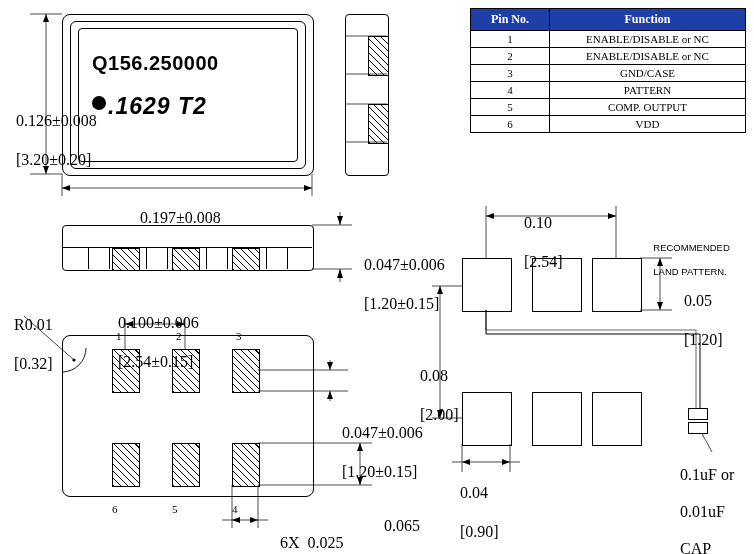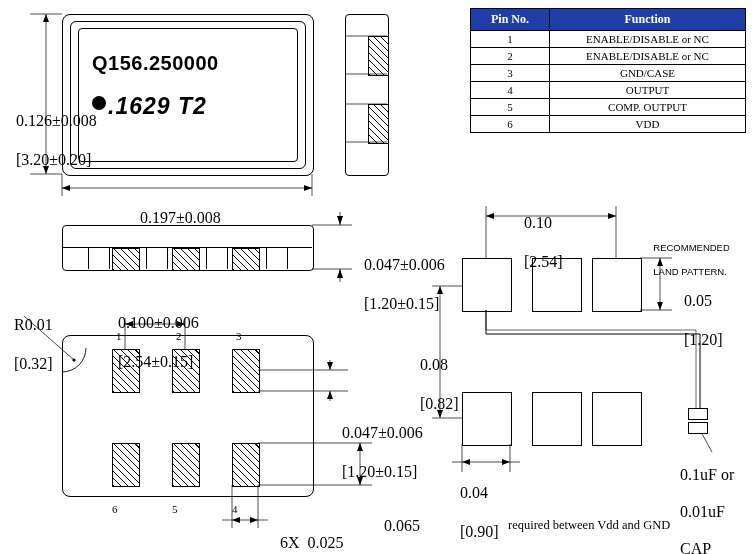--- a/index.html
+++ b/index.html
@@ -70,21 +70,21 @@
     <tr>
       <td class="c1">2</td>
       <td>ENABLE/DISABLE or NC</td>
     </tr>
     <tr>
       <td class="c1">3</td>
       <td>GND/CASE</td>
     </tr>
     <tr>
       <td class="c1">4</td>
-      <td>OUTPUT</td>
+      <td>PATTERN</td>
     </tr>
     <tr>
       <td class="c1">5</td>
       <td>COMP. OUTPUT</td>
     </tr>
     <tr>
       <td class="c1">6</td>
       <td>VDD</td>
     </tr>
   </tbody>
@@ -275,30 +275,29 @@
 </div>
 
 <div class="abs dim-note ctr" style="left:516px;top:194px;width:70px;">
   <span>0.10</span><br>
   <span>[2.54]</span>
 </div>
 <div class="abs dim-note" style="left:676px;top:272px;">
   <span>0.05</span><br>
   <span>[1.20]</span>
 </div>
-<div class="abs dim-note" style="left:412px;top:336px;">
+<div class="abs dim-note" style="left:412px;top:347px;">
   <span>0.08</span><br>
-  <span>[0.82]</span>
+  <span>[2.00]</span>
 </div>
 <div class="abs dim-note ctr" style="left:452px;top:464px;width:70px;">
   <span>0.04</span><br>
   <span>[0.90]</span>
 </div>
 <div class="abs dim-note" style="left:672px;top:448px;line-height:1.15;">
   <span>0.1uF or</span><br>
   <span>0.01uF</span><br>
   <span>CAP</span>
 </div>
 
 <div class="abs" style="left:508px;top:500px;font-size:12.5px;line-height:1.35;">
   <br>
-  <span>required between Vdd and GND</span>
 </div>
 
 </body></html>

